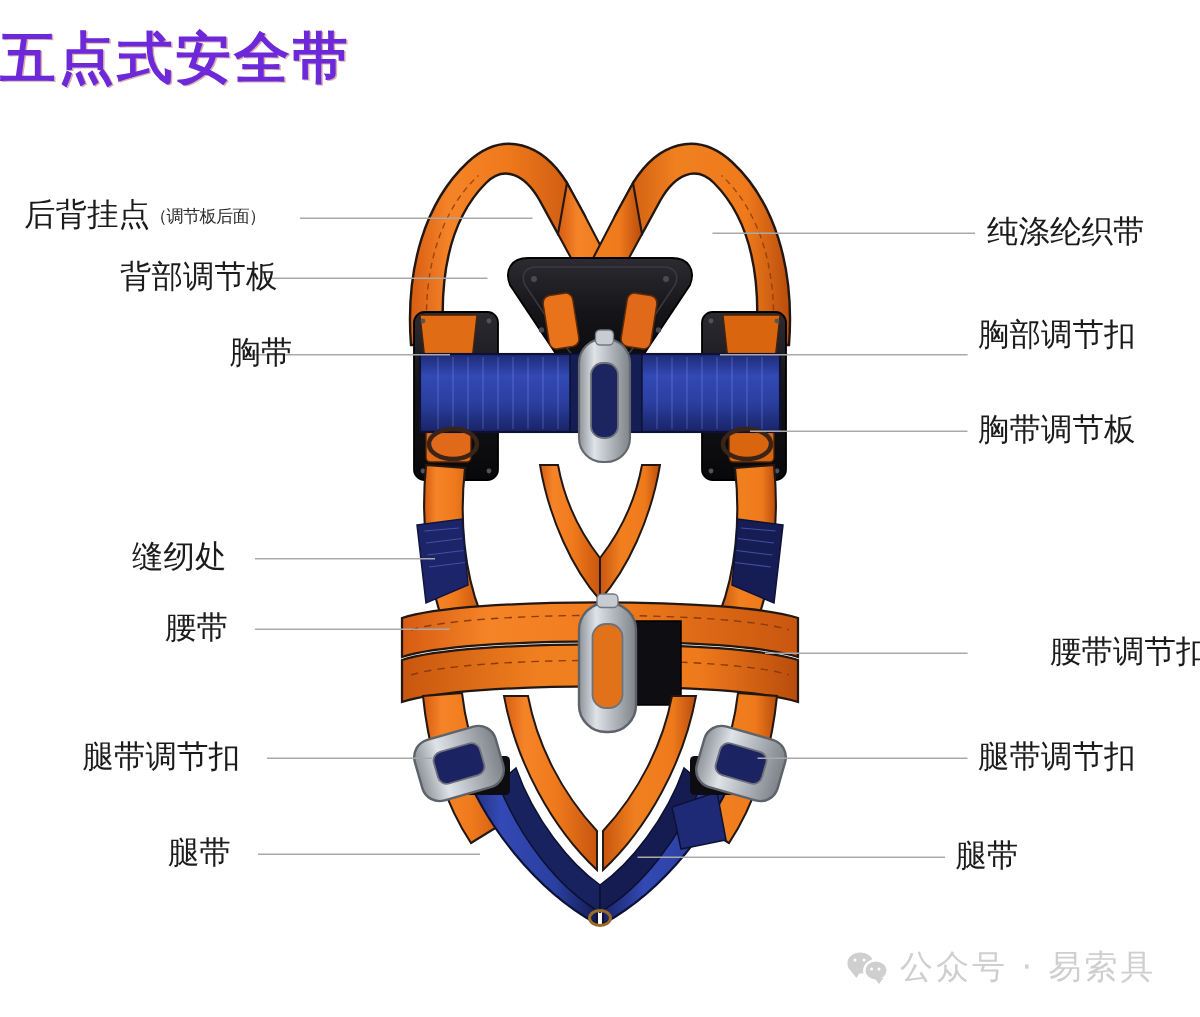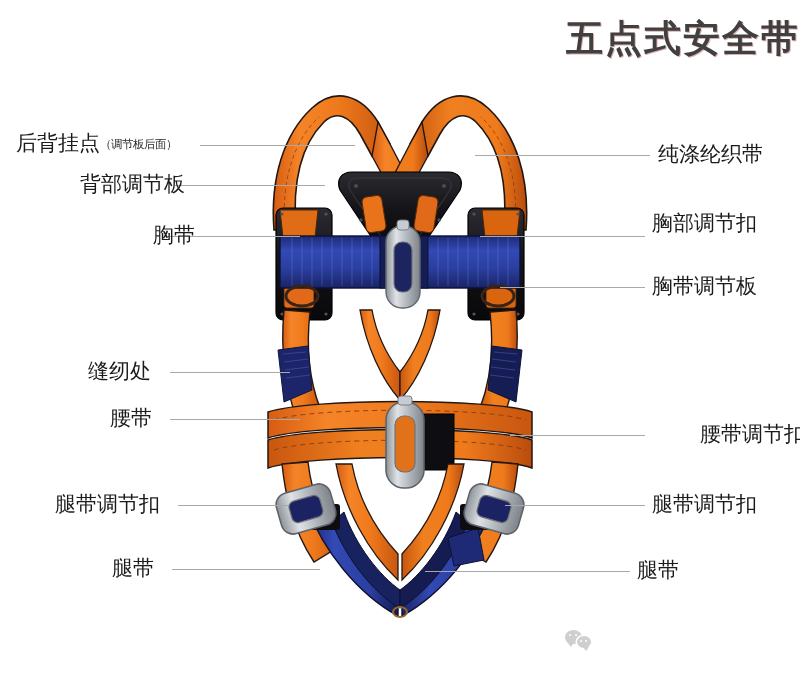--- a/index.html
+++ b/index.html
@@ -15,24 +15,24 @@
     overflow: hidden;
     font-family: "DejaVu Sans", "Liberation Sans", sans-serif;
   }
 
   
   #title {
     position: absolute;
     top: 14px;
     left: 0;
     width: 800px;
-    text-align: right;
+    text-align: left;
     font-size: 37px;
     font-weight: bold;
-    color: #404040;
+    color: #6d28d9;
     letter-spacing: 2px;
     text-shadow: 1px 1px 0 rgba(150,20,20,0.35);
   }
 
   
   .label {
     position: absolute;
     font-size: 21px;
     color: #1b1b1b;
     white-space: nowrap;
@@ -376,15 +376,16 @@
 
   <div id="watermark">
     <span class="wx">
       <span class="b1"></span>
       <i style="left:4px; top:4px;"></i>
       <i style="left:10px; top:4px;"></i>
       <span class="b2"></span>
       <i style="left:15px; top:10px;"></i>
       <i style="left:20px; top:10px;"></i>
     </span>
+    <span>公众号 · 易索具</span>
   </div>
 
 </div>
 
 </body></html>

